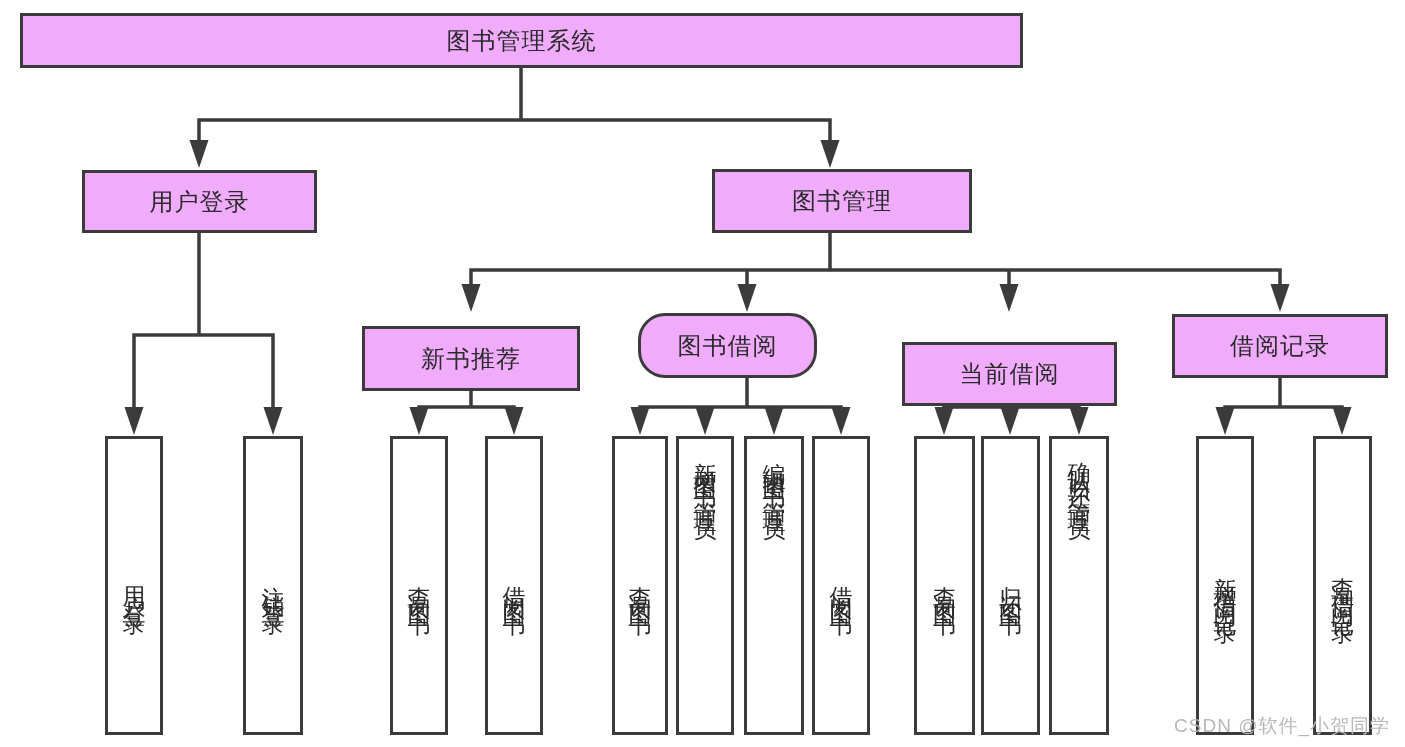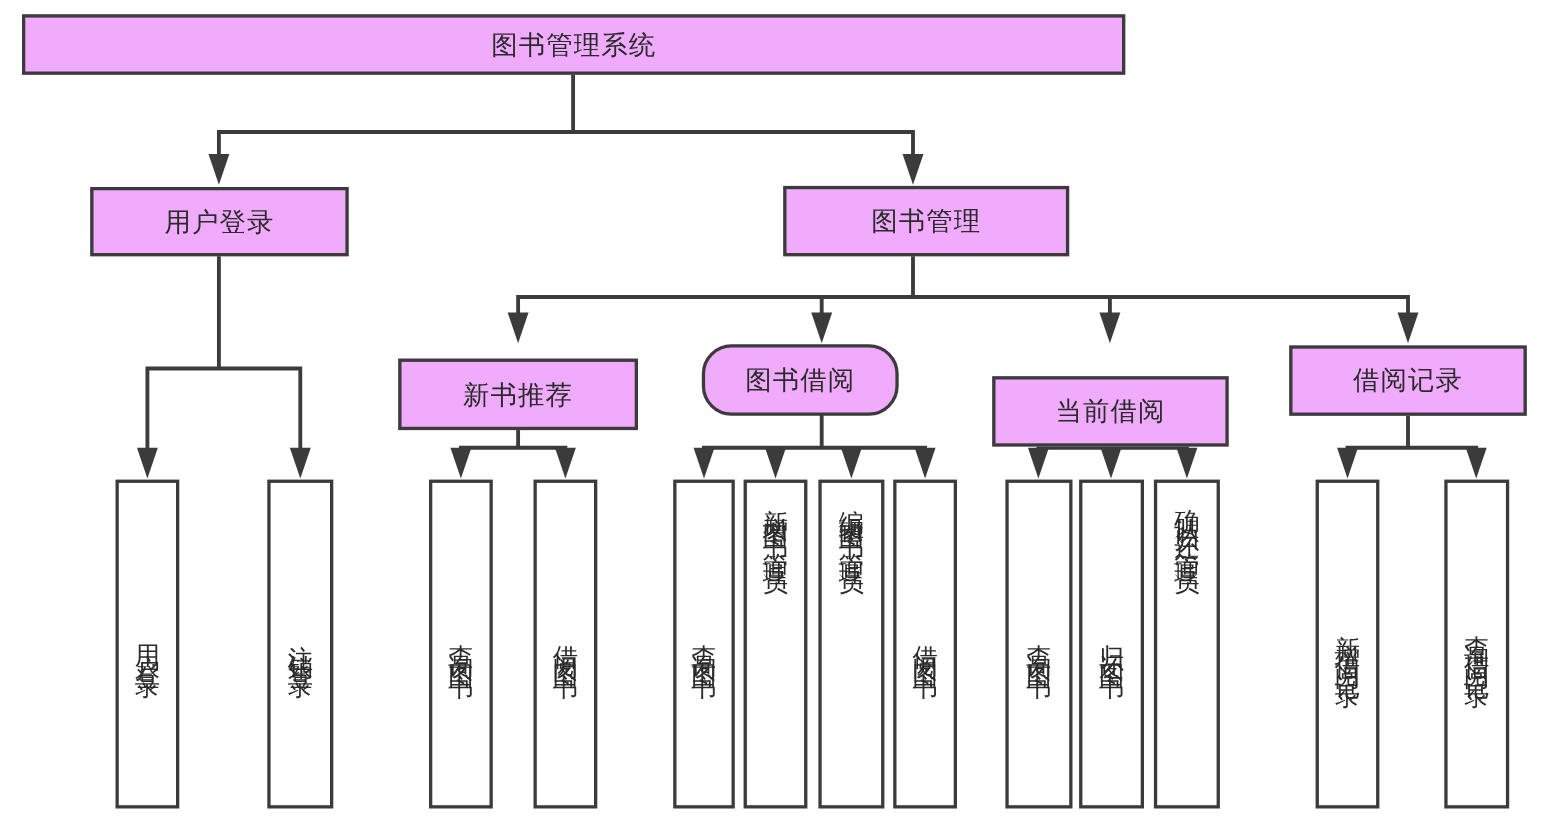--- a/index.html
+++ b/index.html
@@ -156,14 +156,15 @@
     <span class="vtext">确认归还（管理员）</span>
   </div>
 
   <div class="vbox" style="left:1196px;width:58px;">
     <span class="vtext">新增借阅记录</span>
   </div>
   <div class="vbox" style="left:1313px;width:59px;">
     <span class="vtext">查询借阅记录</span>
   </div>
 
+  <div class="watermark">CSDN @软件_小贺同学</div>
 
 </div>
 
 </body></html>

